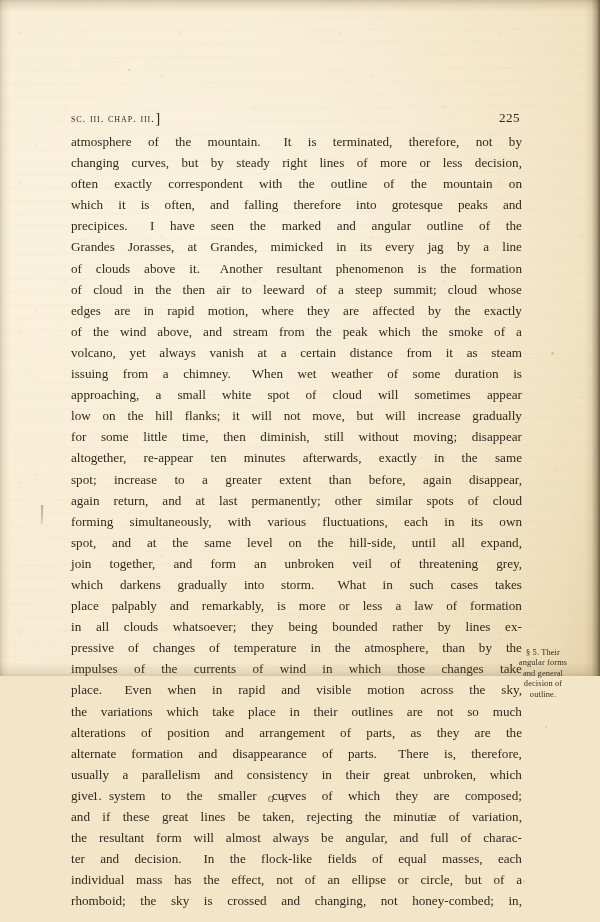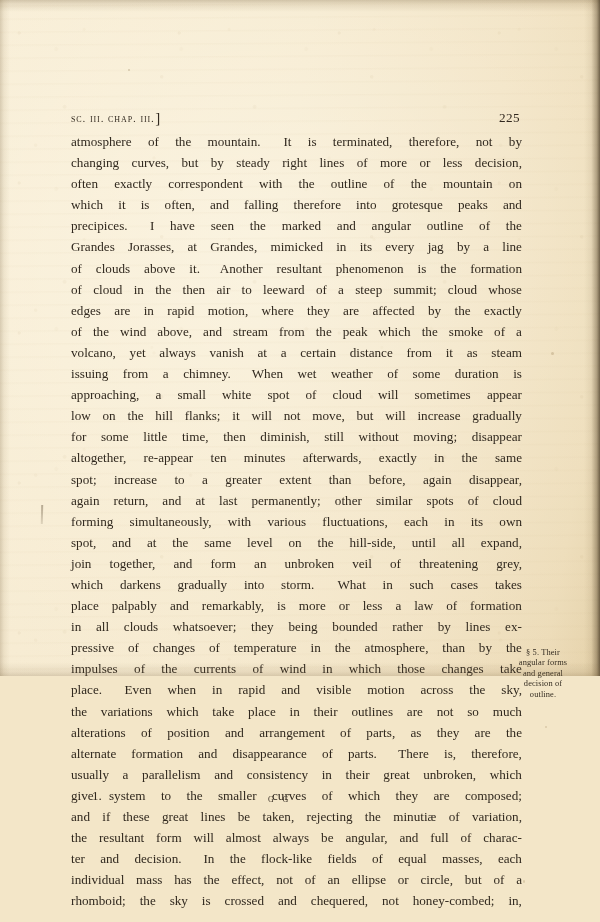--- a/index.html
+++ b/index.html
@@ -284,21 +284,21 @@
       <div class="ln just"><span>place.</span><span>  Even</span><span>when</span><span>in</span><span>rapid</span><span>and</span><span>visible</span><span>motion</span><span>across</span><span>the</span><span>sky,</span></div>
       <div class="ln just"><span>the</span><span>variations</span><span>which</span><span>take</span><span>place</span><span>in</span><span>their</span><span>outlines</span><span>are</span><span>not</span><span>so</span><span>much</span></div>
       <div class="ln just"><span>alterations</span><span>of</span><span>position</span><span>and</span><span>arrangement</span><span>of</span><span>parts,</span><span>as</span><span>they</span><span>are</span><span>the</span></div>
       <div class="ln just"><span>alternate</span><span>formation</span><span>and</span><span>disappearance</span><span>of</span><span>parts.</span><span>  There</span><span>is,</span><span>therefore,</span></div>
       <div class="ln just"><span>usually</span><span>a</span><span>parallelism</span><span>and</span><span>consistency</span><span>in</span><span>their</span><span>great</span><span>unbroken,</span><span>which</span></div>
       <div class="ln just"><span>give</span><span>system</span><span>to</span><span>the</span><span>smaller</span><span>curves</span><span>of</span><span>which</span><span>they</span><span>are</span><span>composed;</span></div>
       <div class="ln just"><span>and</span><span>if</span><span>these</span><span>great</span><span>lines</span><span>be</span><span>taken,</span><span>rejecting</span><span>the</span><span>minutiæ</span><span>of</span><span>variation,</span></div>
       <div class="ln just"><span>the</span><span>resultant</span><span>form</span><span>will</span><span>almost</span><span>always</span><span>be</span><span>angular,</span><span>and</span><span>full</span><span>of</span><span>charac-</span></div>
       <div class="ln just"><span>ter</span><span>and</span><span>decision.</span><span>  In</span><span>the</span><span>flock-like</span><span>fields</span><span>of</span><span>equal</span><span>masses,</span><span>each</span></div>
       <div class="ln just"><span>individual</span><span>mass</span><span>has</span><span>the</span><span>effect,</span><span>not</span><span>of</span><span>an</span><span>ellipse</span><span>or</span><span>circle,</span><span>but</span><span>of</span><span>a</span></div>
-      <div class="ln just"><span>rhomboid;</span><span>the</span><span>sky</span><span>is</span><span>crossed</span><span>and</span><span>chequered,</span><span>not</span><span>honey-combed;</span><span>in,</span></div>
+      <div class="ln just"><span>rhomboid;</span><span>the</span><span>sky</span><span>is</span><span>crossed</span><span>and</span><span>changing,</span><span>not</span><span>honey-combed;</span><span>in,</span></div>
     </div>
 
   <div class="sidenote" id="sidenote">
       <div>§ 5. Their</div>
       <div>angular forms</div>
       <div>and general</div>
       <div>decision of</div>
       <div>outline.</div>
     </div>
 

